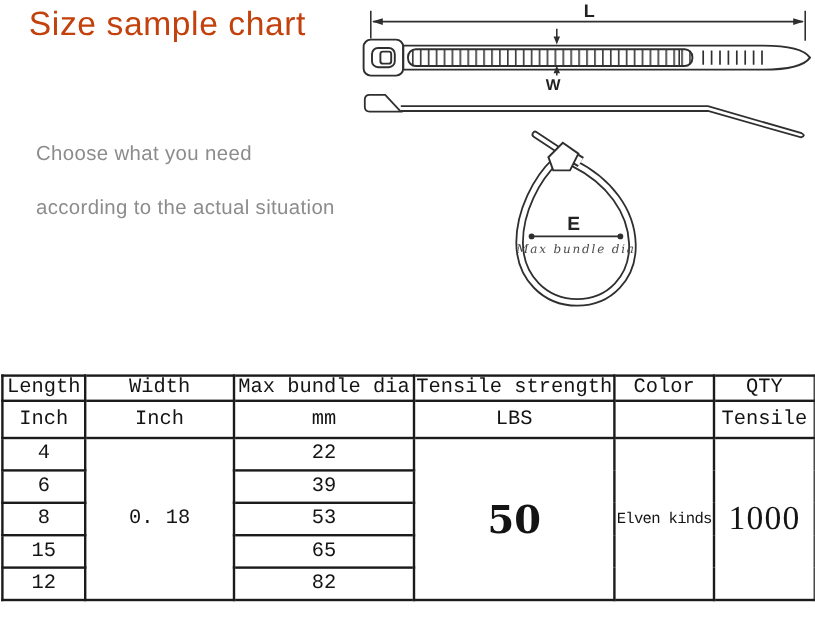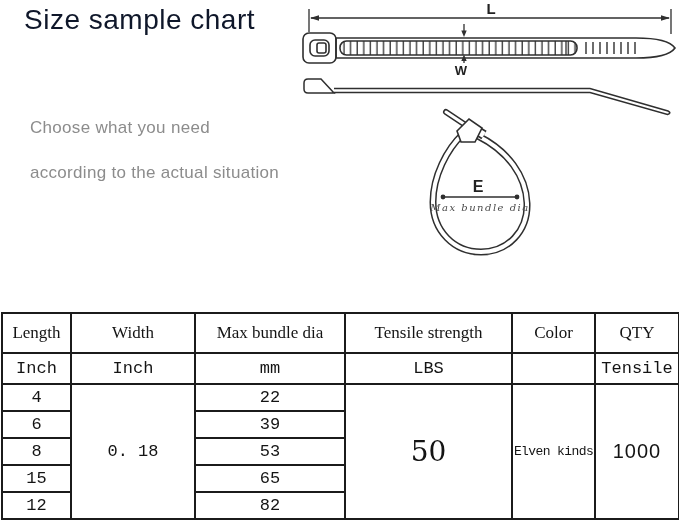--- a/index.html
+++ b/index.html
@@ -2,42 +2,42 @@
 <html><head>
 <meta charset="utf-8">
 <style>
   html,body{margin:0;padding:0;}
   body{
     width:679px;height:526px;position:relative;background:#ffffff;
     font-family:"Liberation Sans",sans-serif;overflow:hidden;
   }
   .page-title{
     position:absolute;left:24px;top:4px;
-    font-size:28px;color:#0f172a;letter-spacing:.5px;
+    font-size:28px;color:#c2410c;letter-spacing:.5px;
   }
   .note{
     position:absolute;left:30px;color:#8c8c8c;font-size:17px;letter-spacing:.3px;
   }
   .note.l1{top:118px;text-align:center;}
   .note.l2{top:163px;}
   .diagram-svg{position:absolute;left:285px;top:0;}
   .spec-table{
     position:absolute;left:1px;top:312px;
     border-collapse:collapse;table-layout:fixed;width:677px;
     font-family:"Liberation Mono",monospace;color:#141414;
   }
   .spec-table td{
     border:2px solid #1b1b1b;text-align:center;vertical-align:middle;
     font-size:17px;padding:0;overflow:hidden;white-space:nowrap;
   }
-  .r-head{height:40px;font-family:Liberation Serif, serif;}
+  .r-head{height:21px;}
   .r-unit{height:31px;}
   .r-body{height:27px;}
-  td.tensile-big{font-family:"DejaVu Serif",serif;font-size:28px;}
-  td.qty-big{font-family:Liberation Sans, sans-serif;font-size:20px;letter-spacing:1px;}
+  td.tensile-big{font-family:"DejaVu Serif",serif;font-size:32px;font-weight:bold;}
+  td.qty-big{font-family:Liberation Serif, serif;font-size:28px;letter-spacing:1px;}
   td.color-cell{font-size:13px;letter-spacing:-0.6px;}
   svg text{font-family:"Liberation Sans",sans-serif;fill:#222222;}
   svg .dim-label{font-size:15px;font-weight:bold;}
   svg .w-label{font-size:13px;font-weight:bold;}
   svg .e-label{font-size:16px;font-weight:bold;}
   svg .loop-caption{font-family:"DejaVu Serif",serif;font-style:italic;font-size:10px;fill:#4a4a4a;letter-spacing:1.5px;}
 </style>
 </head>
 <body>
 

